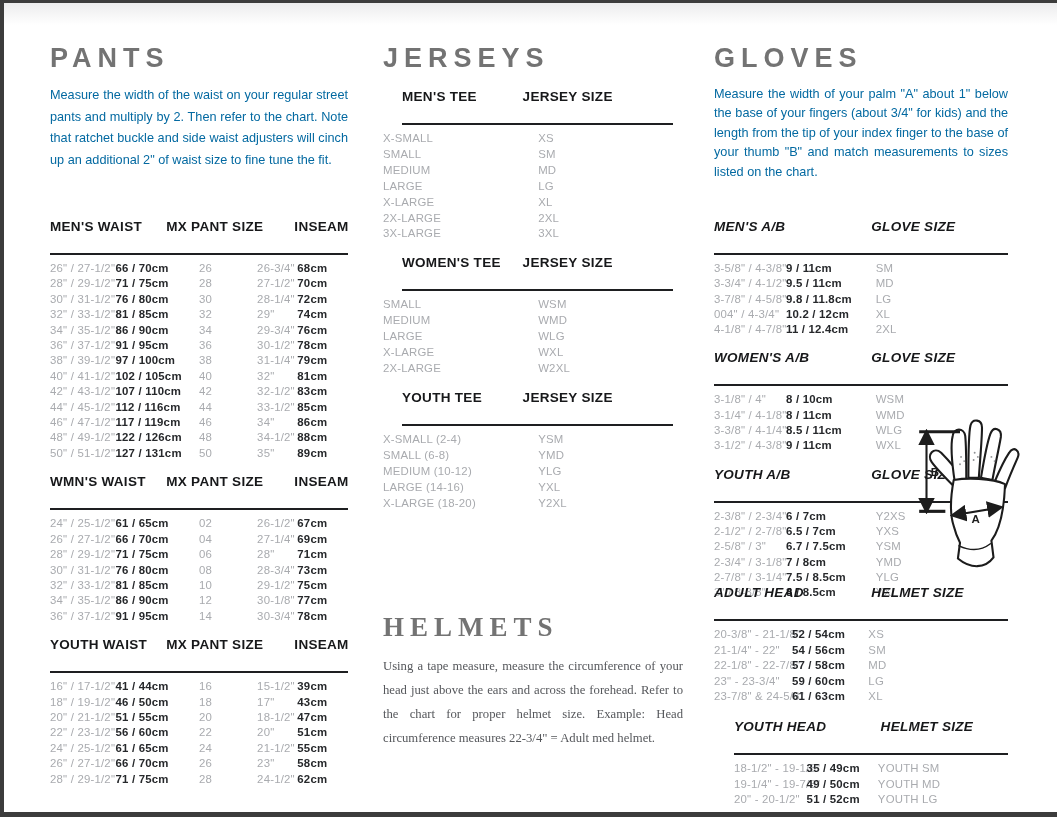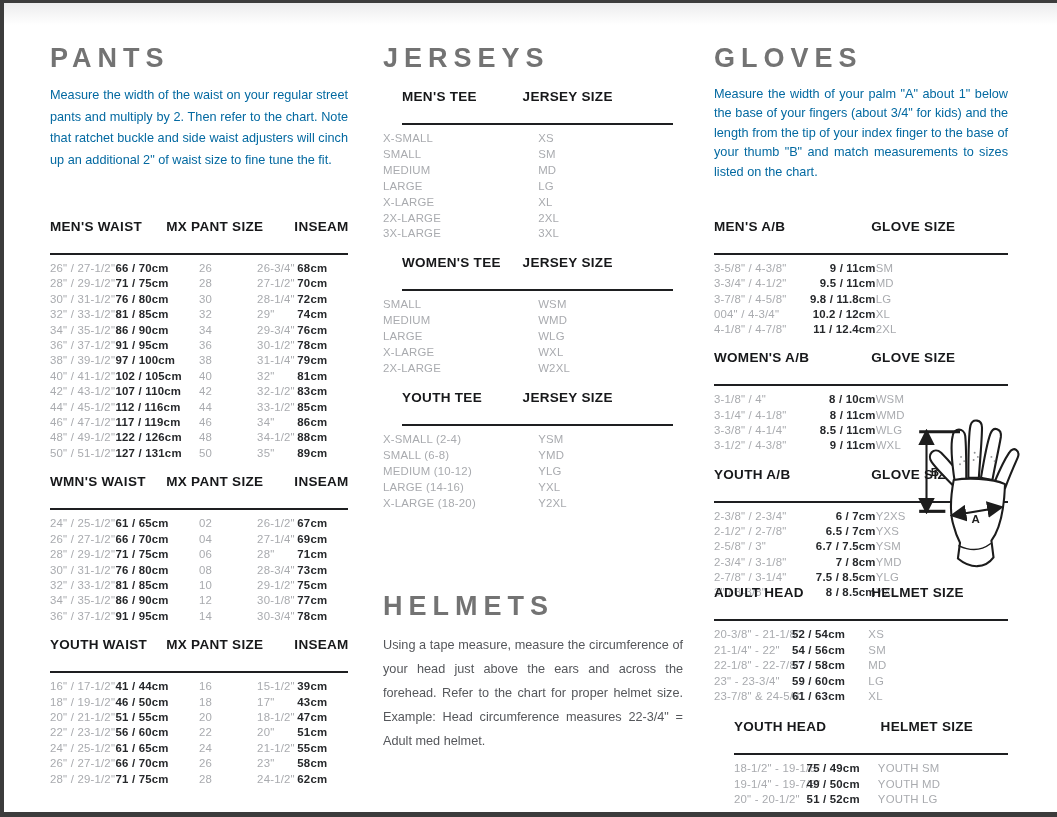--- a/index.html
+++ b/index.html
@@ -16,32 +16,32 @@
   .intro{margin-top:12px;height:118px;font-size:12.7px;line-height:21.7px;color:#0369a1;text-align:justify;}
   .col-gloves .intro{line-height:19.4px;}
   .intro2{margin-top:12px;font-size:12.7px;line-height:24px;color:#55575b;text-align:justify;}
   .tbl{margin-top:13px;}
   .tbl.first{margin-top:16px;}
   .thead{display:grid;border-bottom:2px solid #1e1f21;padding-bottom:19px;
          font-weight:800;font-size:13.5px;color:#17181a;letter-spacing:.3px;white-space:nowrap;}
   .thead-5{grid-template-columns:39% 43% 18%;}
   .thead-5 .right{}
   .thead-2{grid-template-columns:44.5% 55.5%;margin-left:19px;}
-  .thead-3{grid-template-columns:53.5% 46.5%;}
+  .thead-3{grid-template-columns:53.5% 46.5%;font-style:italic;}
   .tbody{padding-top:6px;}
   .trow{display:grid;white-space:nowrap;}
   .tcell{color:#a9abaf;font-size:11.4px;letter-spacing:.2px;}
   .t-pants .trow{grid-template-columns:22% 28% 19.5% 13.5% 17%;line-height:15.4px;}
   .t-pants .tcell:nth-child(2),.t-pants .tcell:nth-child(5){color:#26282b;font-weight:700;}
   .t-tee .trow{grid-template-columns:53.5% 46.5%;line-height:15.9px;}
   .t-glove .trow{grid-template-columns:24.5% 30.5% 45%;line-height:15.3px;}
-  .t-glove .tcell:nth-child(2){color:#26282b;font-weight:700;text-align:right;}
+  .t-glove .tcell:nth-child(2){color:#26282b;font-weight:700;}
   .t-head .trow{grid-template-columns:26.5% 26% 47.5%;line-height:15.6px;}
   .t-head .tcell:nth-child(2){color:#26282b;font-weight:700;}
-  .helmets{position:absolute;top:548px;left:0;width:300px;}
+  .helmets{position:absolute;top:569px;left:0;width:300px;font-family:Liberation Serif, serif;}
   .heads{position:absolute;top:542px;left:0;width:294px;}
   .heads .tbl.first{margin-top:0;}
   .heads .tbl+.tbl{margin-top:14px;margin-left:20px;}
   .glove-fig{position:absolute;left:202px;top:372px;width:110px;height:178px;}
   .glove-fig svg{width:100%;height:100%;}
 </style>
 </head>
 <body>
 
 <div class="page">
@@ -553,21 +553,21 @@
       </section>
 
       <section class="tbl t-head">
         <div class="thead thead-3">
           <span>YOUTH HEAD</span>
           <span>HELMET SIZE</span>
         </div>
         <div class="tbody">
             <div class="trow">
               <span class="tcell">18-1/2" - 19-1/8"</span>
-              <span class="tcell">75 / 49cm</span>
+              <span class="tcell">35 / 49cm</span>
               <span class="tcell">YOUTH SM</span>
             </div>
             <div class="trow">
               <span class="tcell">19-1/4" - 19-7/8"</span>
               <span class="tcell">49 / 50cm</span>
               <span class="tcell">YOUTH MD</span>
             </div>
             <div class="trow">
               <span class="tcell">20" - 20-1/2"</span>
               <span class="tcell">51 / 52cm</span>

